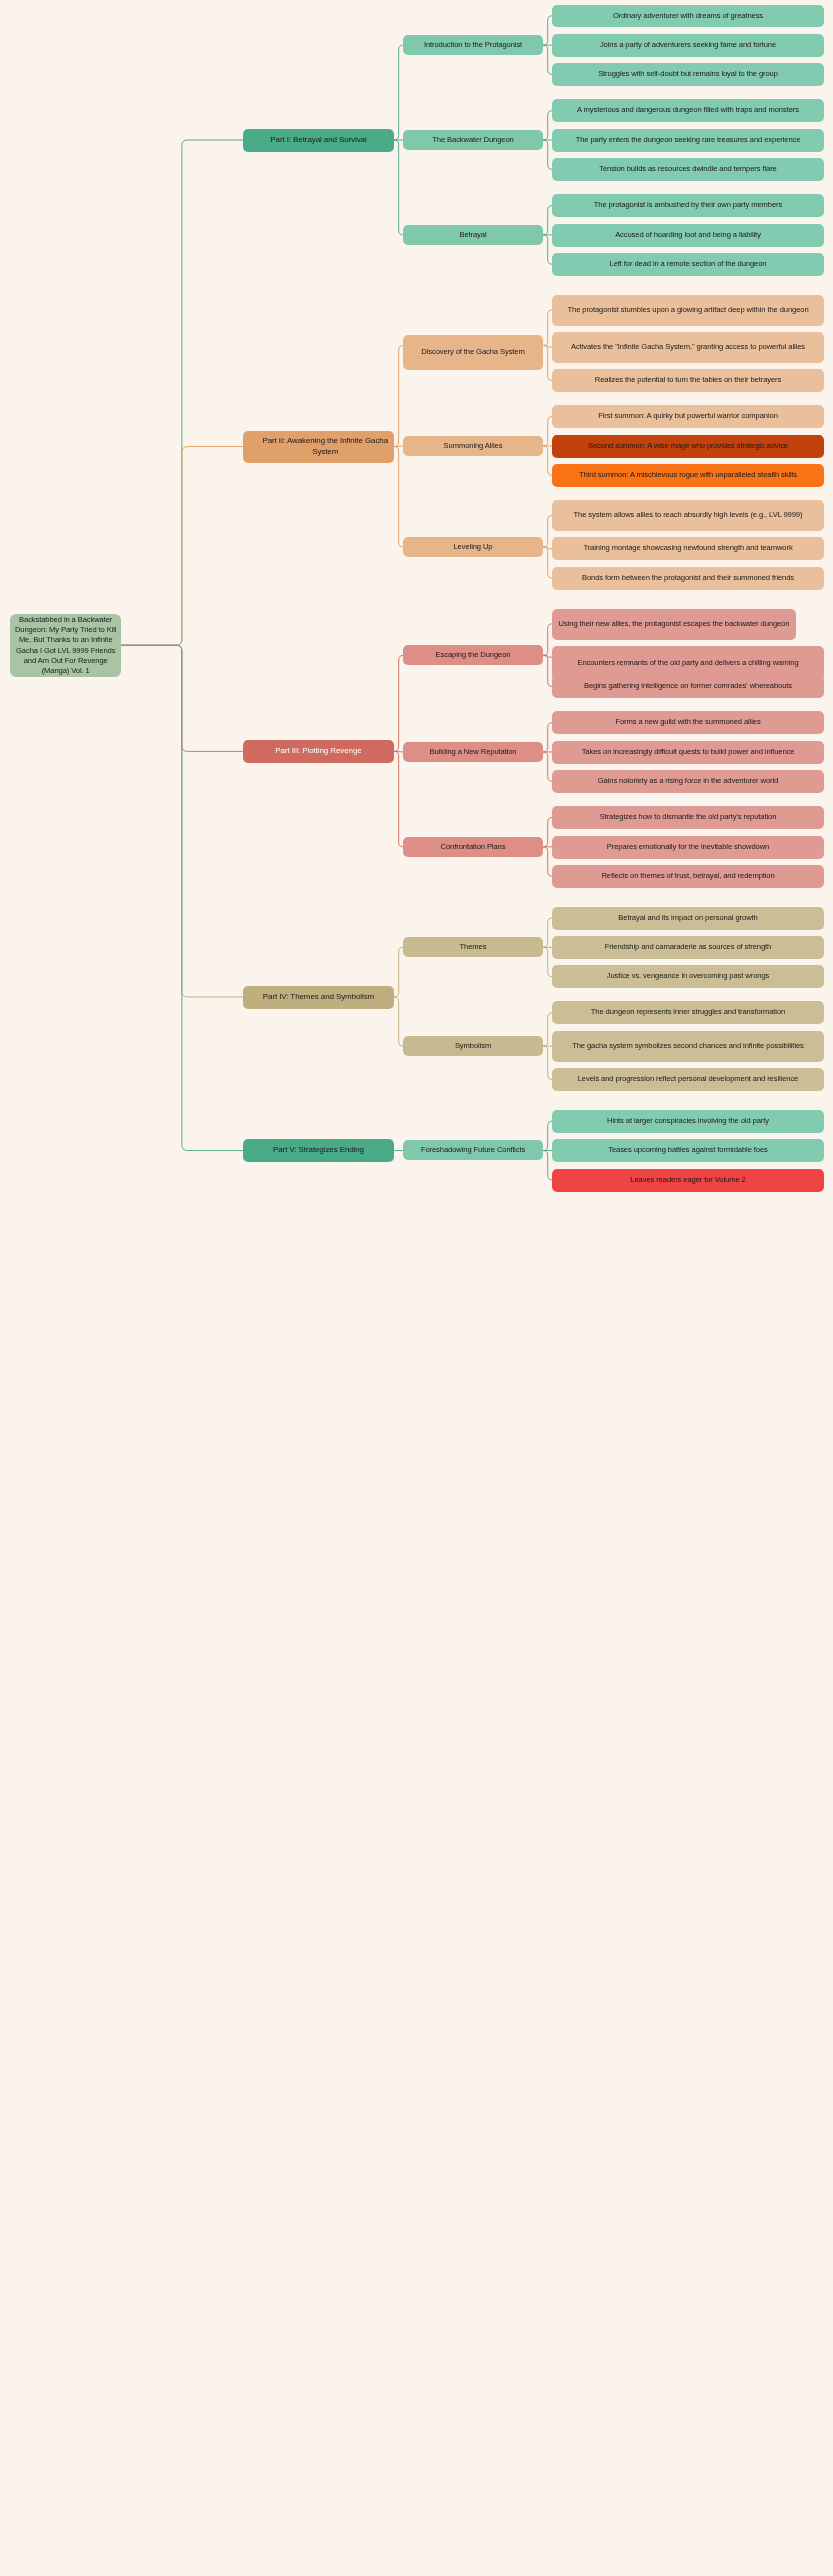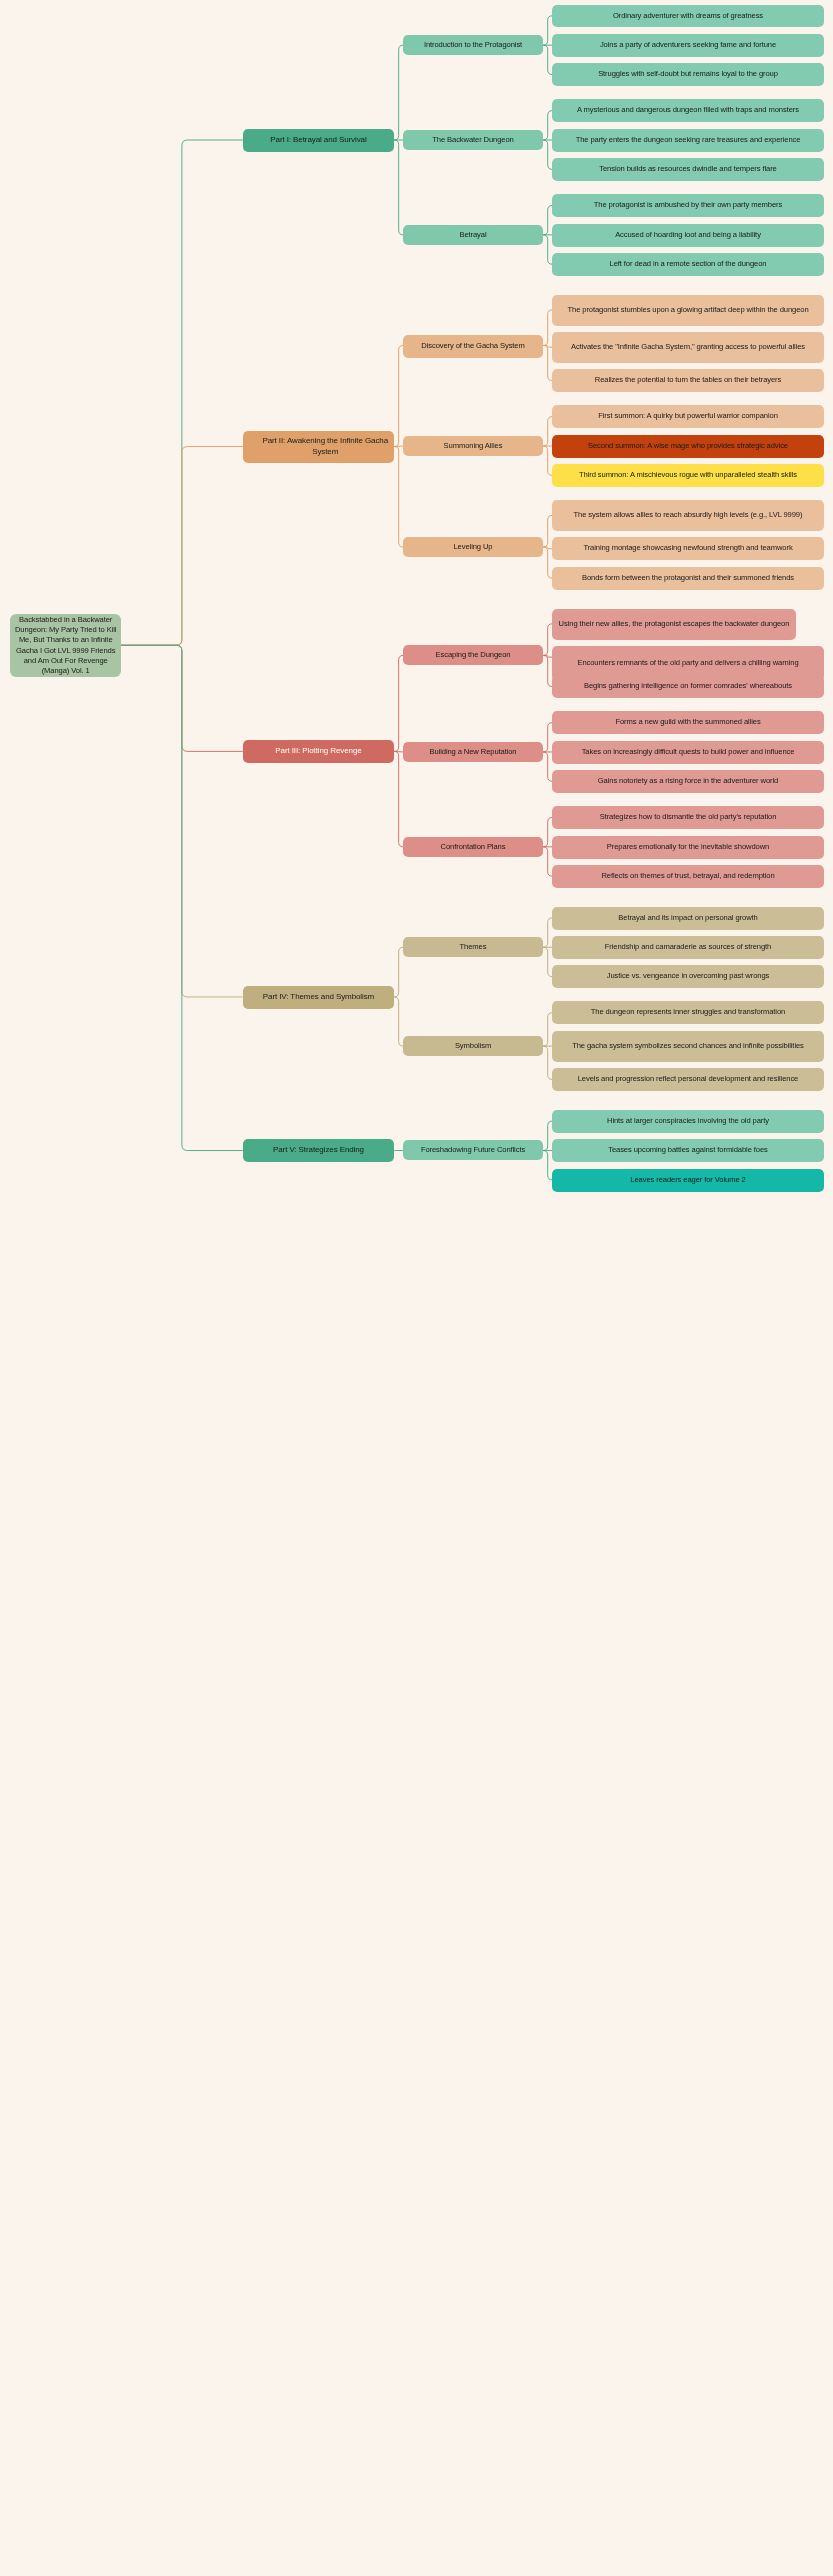--- a/index.html
+++ b/index.html
@@ -159,30 +159,30 @@
     </div>
     <div class="node node-l3" style="left: 552px; top: 295px; width: 272px; height: 30.5px; background: rgb(234, 191, 156); color: rgb(26, 26, 26);">
       <span>The protagonist stumbles upon a glowing artifact deep within the dungeon</span>
     </div>
     <div class="node node-l3" style="left: 552px; top: 332px; width: 272px; height: 30.5px; background: rgb(234, 191, 156); color: rgb(26, 26, 26);">
       <span>Activates the "Infinite Gacha System," granting access to powerful allies</span>
     </div>
     <div class="node node-l3" style="left: 552px; top: 369px; width: 272px; height: 22.6px; background: rgb(234, 191, 156); color: rgb(26, 26, 26);">
       <span>Realizes the potential to turn the tables on their betrayers</span>
     </div>
-    <div class="node node-l2" style="left: 403px; top: 335px; width: 140px; height: 23px; background: rgb(231, 181, 138); color: rgb(26, 26, 26);">
+    <div class="node node-l2" style="left: 403px; top: 335px; width: 140px; height: 35px; background: rgb(231, 181, 138); color: rgb(26, 26, 26);">
       <span>Discovery of the Gacha System</span>
     </div>
     <div class="node node-l3" style="left: 552px; top: 405px; width: 272px; height: 22.6px; background: rgb(234, 191, 156); color: rgb(26, 26, 26);">
       <span>First summon: A quirky but powerful warrior companion</span>
     </div>
     <div class="node node-l3" style="left: 552px; top: 435px; width: 272px; height: 22.6px; background: #c2410c; color: rgb(26, 26, 26);">
       <span>Second summon: A wise mage who provides strategic advice</span>
     </div>
-    <div class="node node-l3" style="left: 552px; top: 464px; width: 272px; height: 22.6px; background: #fde047; color: rgb(26, 26, 26);">
+    <div class="node node-l3" style="left: 552px; top: 464px; width: 272px; height: 22.6px; background: #f97316; color: rgb(26, 26, 26);">
       <span>Third summon: A mischievous rogue with unparalleled stealth skills</span>
     </div>
     <div class="node node-l2" style="left: 403px; top: 436px; width: 140px; height: 20.3px; background: rgb(231, 181, 138); color: rgb(26, 26, 26);">
       <span>Summoning Allies</span>
     </div>
     <div class="node node-l3" style="left: 552px; top: 500px; width: 272px; height: 30.5px; background: rgb(234, 191, 156); color: rgb(26, 26, 26);">
       <span>The system allows allies to reach absurdly high levels (e.g., LVL 9999)</span>
     </div>
     <div class="node node-l3" style="left: 552px; top: 537px; width: 272px; height: 22.6px; background: rgb(234, 191, 156); color: rgb(26, 26, 26);">
       <span>Training montage showcasing newfound strength and teamwork</span>
@@ -261,21 +261,21 @@
     </div>
     <div class="node node-l1" style="left: 243px; top: 986px; width: 151px; height: 22.6px; background: rgb(191, 174, 126); color: rgb(26, 26, 26);">
       <span>Part IV: Themes and Symbolism</span>
     </div>
     <div class="node node-l3" style="left: 552px; top: 1110px; width: 272px; height: 22.6px; background: rgb(131, 203, 176); color: rgb(26, 26, 26);">
       <span>Hints at larger conspiracies involving the old party</span>
     </div>
     <div class="node node-l3" style="left: 552px; top: 1139px; width: 272px; height: 22.6px; background: rgb(131, 203, 176); color: rgb(26, 26, 26);">
       <span>Teases upcoming battles against formidable foes</span>
     </div>
-    <div class="node node-l3" style="left: 552px; top: 1169px; width: 272px; height: 22.6px; background: #14b8a6; color: rgb(26, 26, 26);">
+    <div class="node node-l3" style="left: 552px; top: 1169px; width: 272px; height: 22.6px; background: #ef4444; color: rgb(26, 26, 26);">
       <span>Leaves readers eager for Volume 2</span>
     </div>
     <div class="node node-l2" style="left: 403px; top: 1140px; width: 140px; height: 20.3px; background: rgb(127, 200, 172); color: rgb(26, 26, 26);">
       <span>Foreshadowing Future Conflicts</span>
     </div>
     <div class="node node-l1" style="left: 243px; top: 1139px; width: 151px; height: 22.6px; background: rgb(74, 171, 136); color: rgb(26, 26, 26);">
       <span>Part V: Strategizes Ending</span>
     </div>
     <div class="node node-root" style="left: 10.2px; top: 614px; width: 111px; height: 63px; background: rgb(169, 196, 164); color: rgb(26, 26, 26);">
       <span>Backstabbed in a Backwater Dungeon: My Party Tried to Kill Me, But Thanks to an Infinite Gacha I Got LVL 9999 Friends and Am Out For Revenge (Manga) Vol. 1</span>

